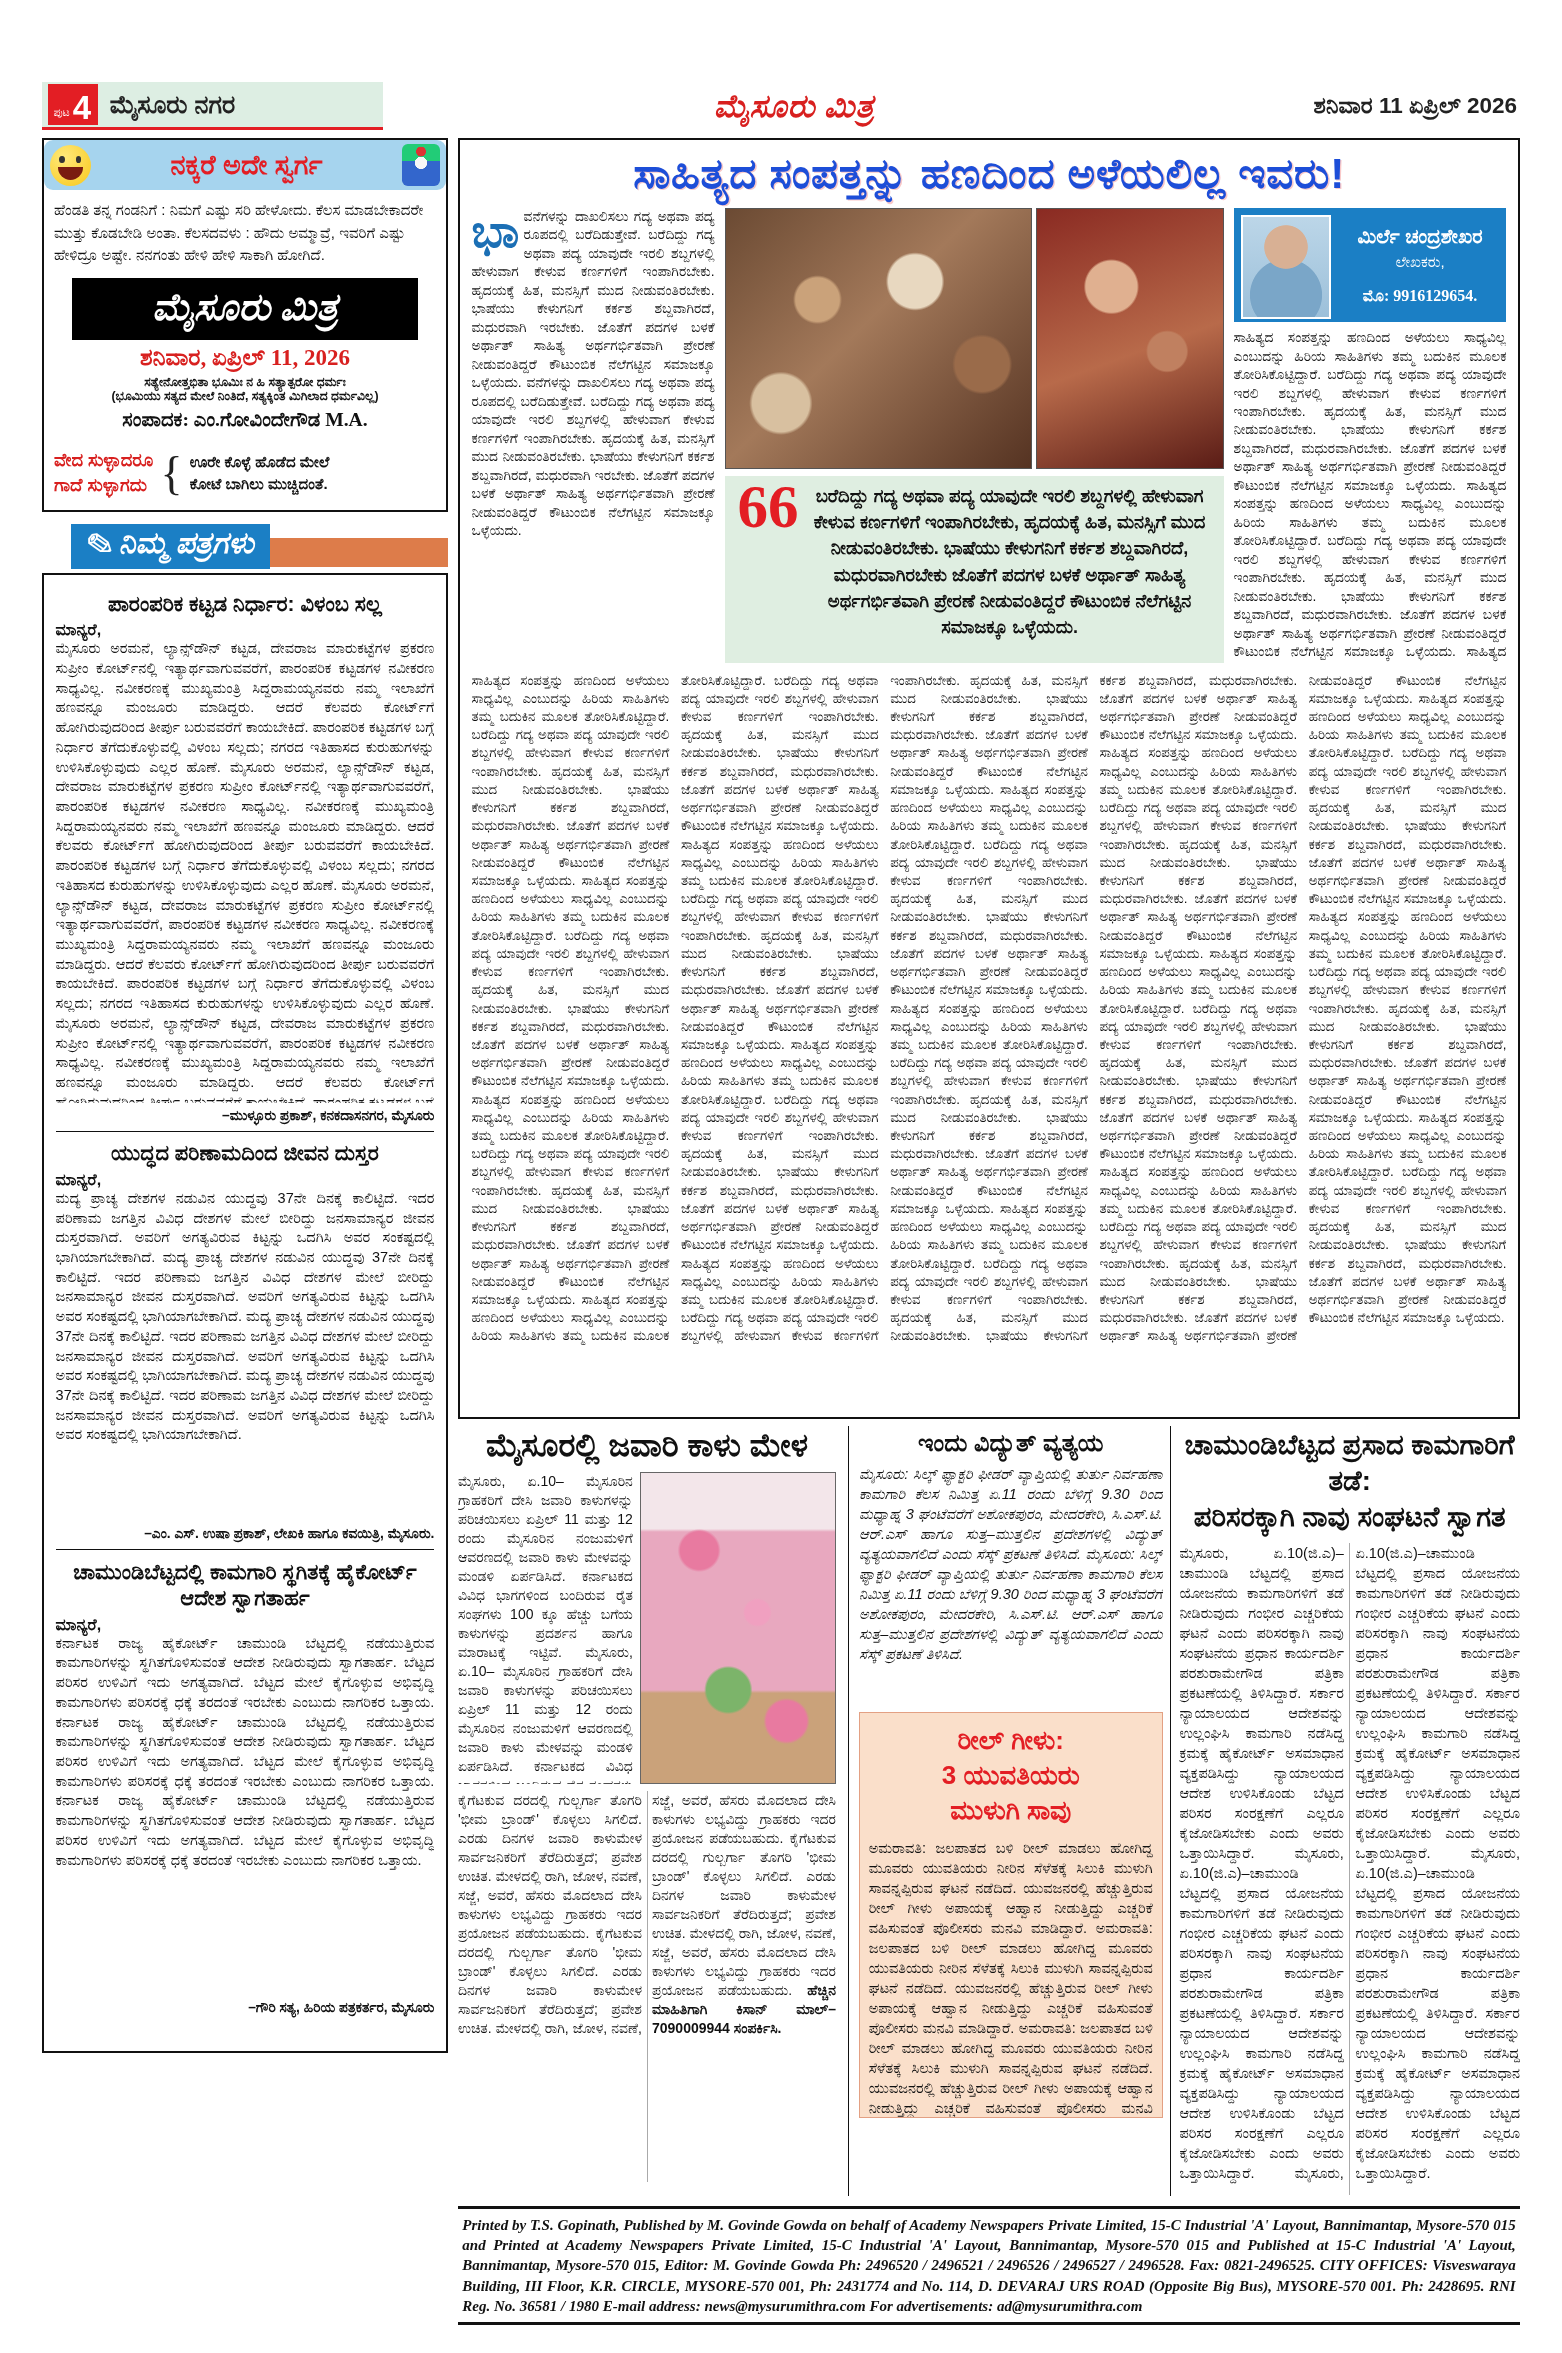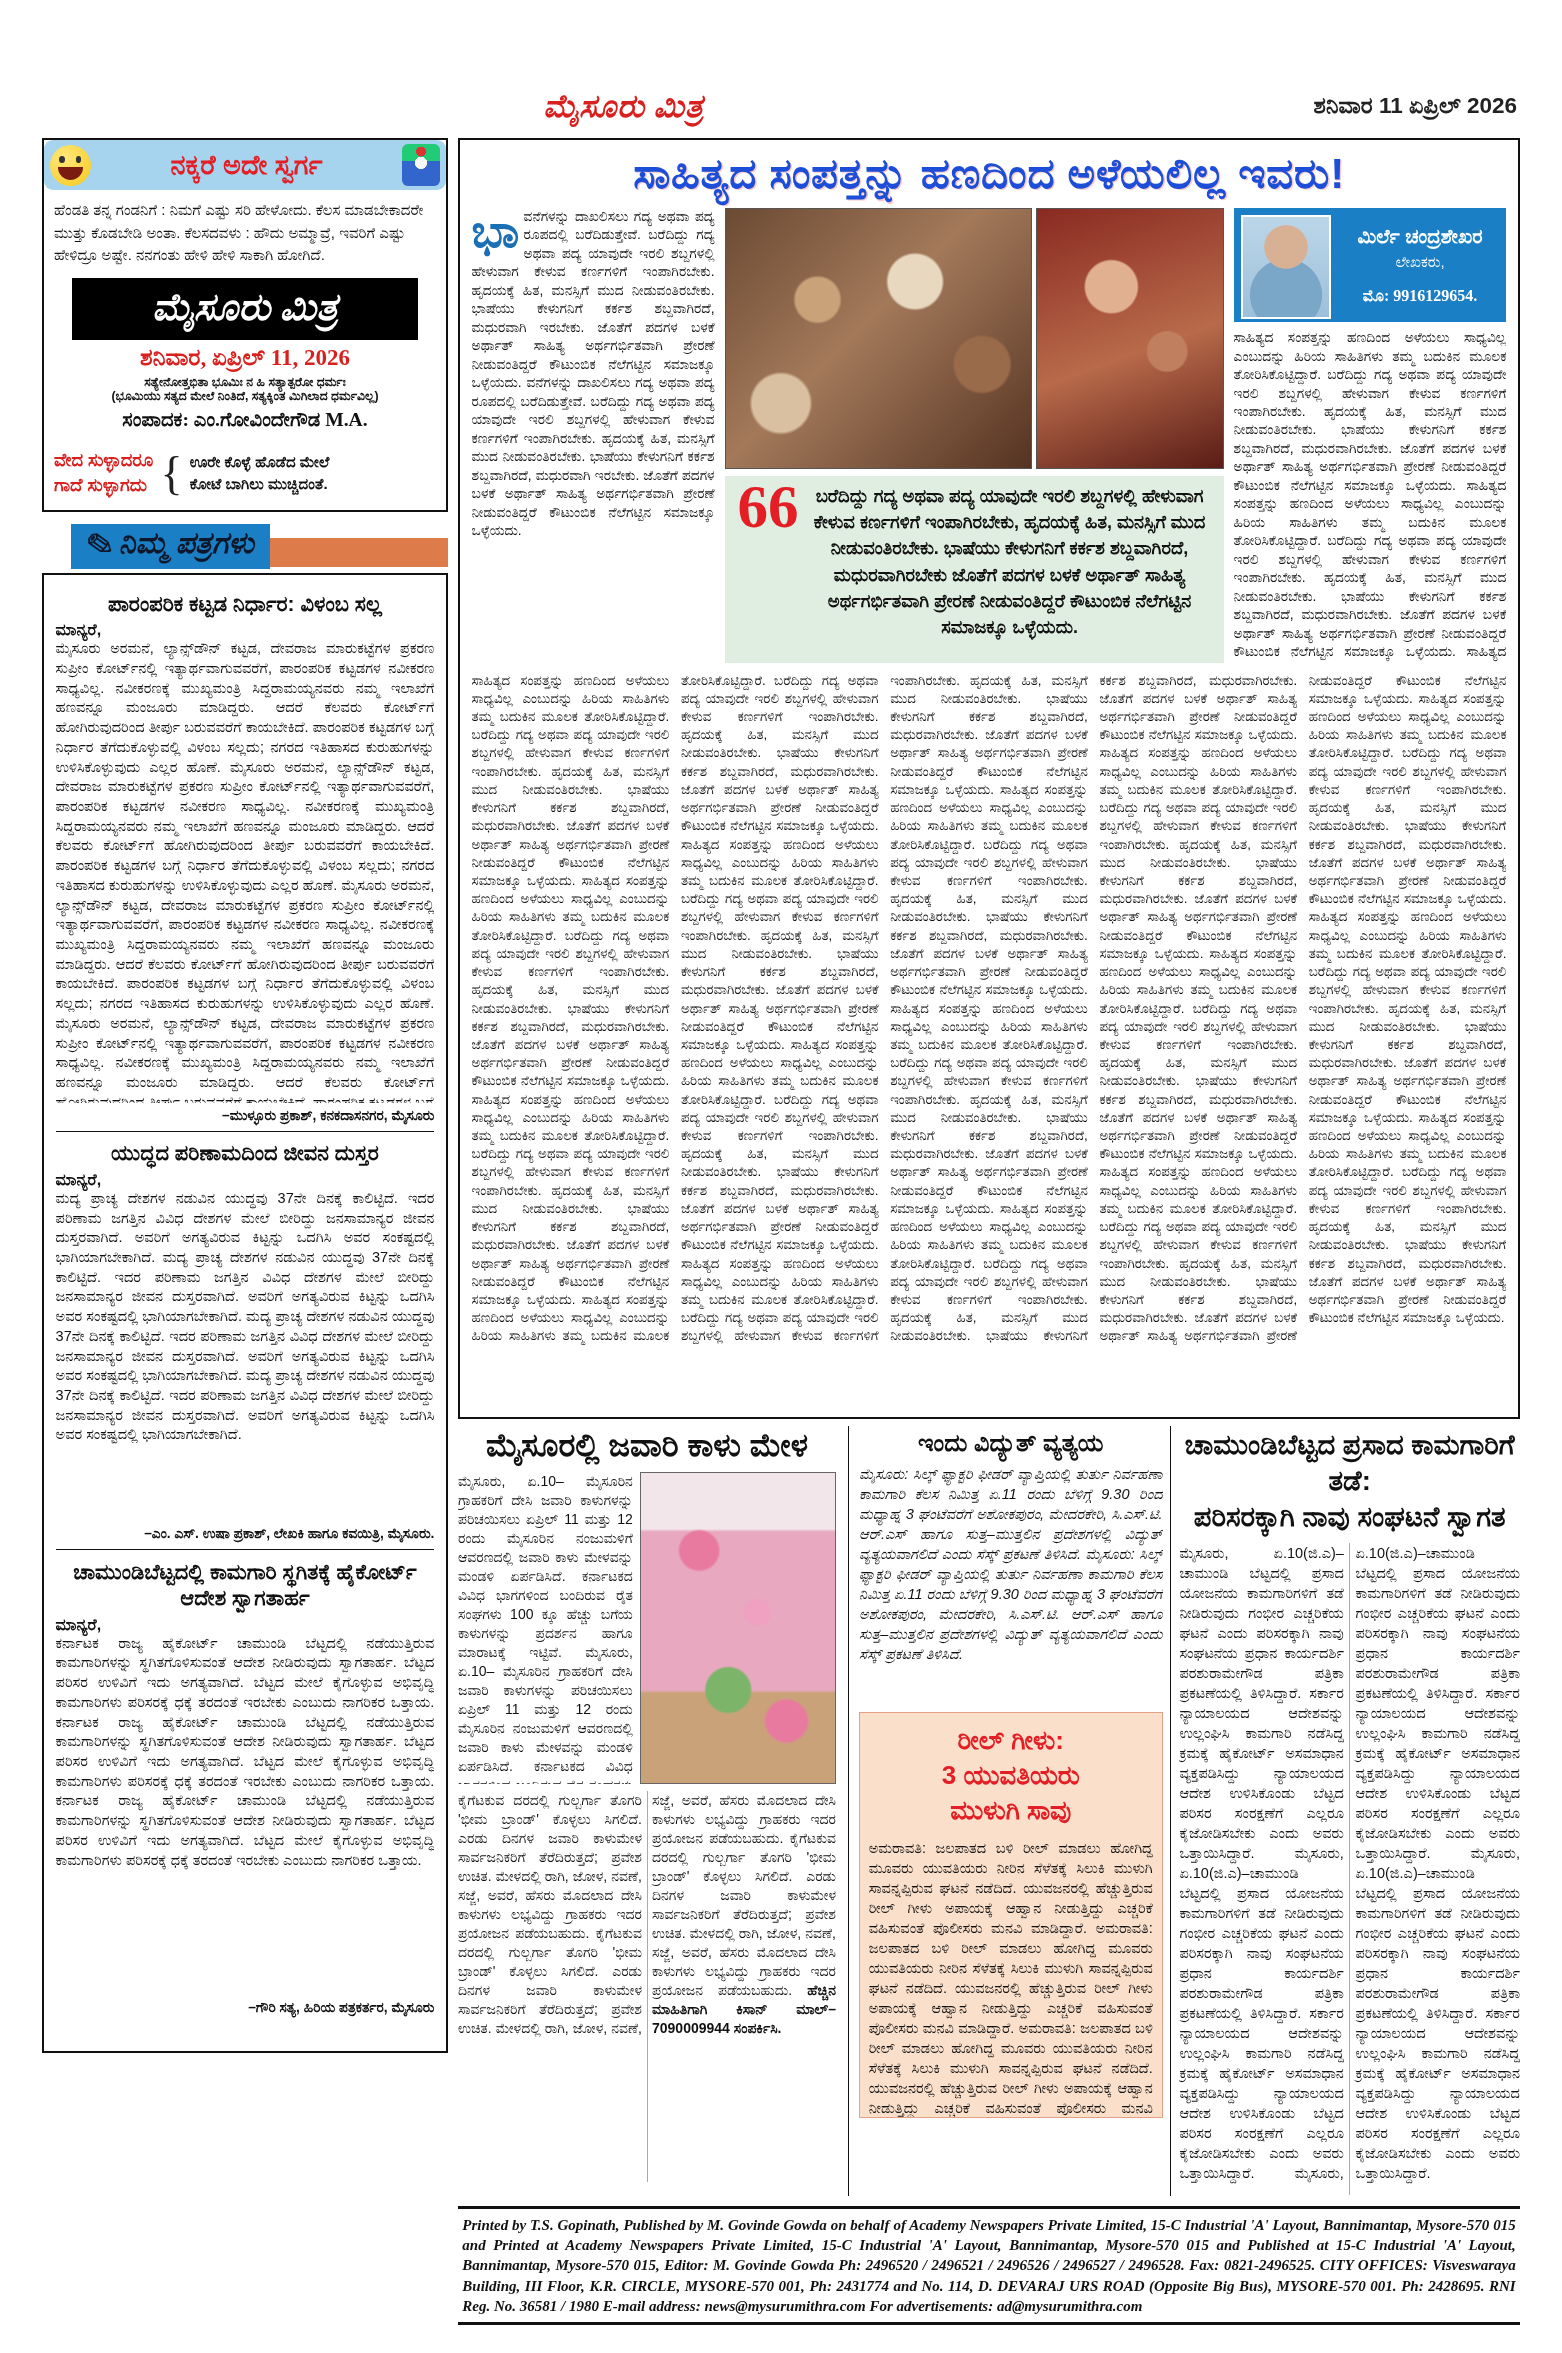--- a/index.html
+++ b/index.html
@@ -47,21 +47,21 @@
   .amrutha .t{color:#d8201f;font-weight:bold;font-size:26px;}
   .amrutha .l{font-size:15px;font-weight:bold;margin-top:5.8px;}
   .amrutha .bar{width:55%;height:4.3px;background:#d8764a;margin:8.7px auto 0;}
   .proverb{display:flex;align-items:center;gap:7.2px;padding:8.7px 10px 11.6px;}
   .proverb .red{color:#d8201f;font-weight:bold;font-size:18px;line-height:1.4;}
   .proverb .brace{font-size:46px;font-weight:300;line-height:0.9;color:#222;font-family:"Liberation Serif",serif;}
   .proverb .blk{font-size:15px;font-weight:bold;line-height:1.5;}
 
   
   .letters-banner{display:flex;align-items:center;margin:11.6px 0 0 29px;height:45px;position:relative;}
-  .lb-blue{background:#1b7fc5;color:#0f172a;padding:2.9px 16px 7.2px 13px;font-family:"Liberation Serif",serif;font-style:italic;font-weight:bold;font-size:30px;z-index:2;}
+  .lb-blue{background:#1b7fc5;color:#ffffff;padding:2.9px 16px 7.2px 13px;font-family:"Liberation Serif",serif;font-style:italic;font-weight:bold;font-size:30px;z-index:2;}
   .lb-orange{background:#dd7c4a;height:29px;flex:1;margin-left:-4.3px;margin-top:13px;}
   .letters-box{border:2.9px solid #111;box-sizing:border-box;margin-top:4.3px;padding:7.2px 11.6px;height:1480px;overflow:hidden;}
   .letter{padding:4.3px 0 7.2px;}
   .letter + .letter{border-top:1.4px solid #111;}
   .letter .lt{font-weight:bold;font-size:21px;text-align:center;line-height:1.25;margin:4.3px 0;}
   .letter .sal{font-weight:bold;font-size:16px;}
   .letter .lb{font-size:14.5px;line-height:1.36;text-align:justify;}
   .letter .sig{font-weight:bold;font-size:13.8px;text-align:right;margin-top:4.3px;}
   .l1 .lb{height:464px;overflow:hidden;}
   .l2 .lb{height:333px;overflow:hidden;}
@@ -131,20 +131,27 @@
   
   .footer{border-top:3.6px solid #111;border-bottom:3.6px solid #111;margin-top:10px;padding:5.8px 4.3px;font-family:"Liberation Serif","DejaVu Serif",serif;font-style:italic;font-weight:bold;font-size:15px;line-height:1.35;text-align:justify;}
 </style>
 </head>
 <body>
 
 <div class="page">
 <div class="inner">
 
   <div class="header-row">
+    <div class="section-bar">
+      <div class="page-badge">
+        <span class="lbl">ಪುಟ</span>
+        <span class="num">4</span>
+      </div>
+      <span class="section-title">ಮೈಸೂರು ನಗರ</span>
+    </div>
     <div class="brand-center">
       <span class="brand-script">ಮೈಸೂರು ಮಿತ್ರ</span>
     </div>
     <div class="header-date">ಶನಿವಾರ 11 ಏಪ್ರಿಲ್ 2026</div>
   </div>
 
   <div class="cols">
 
     <div class="left-col">
 

